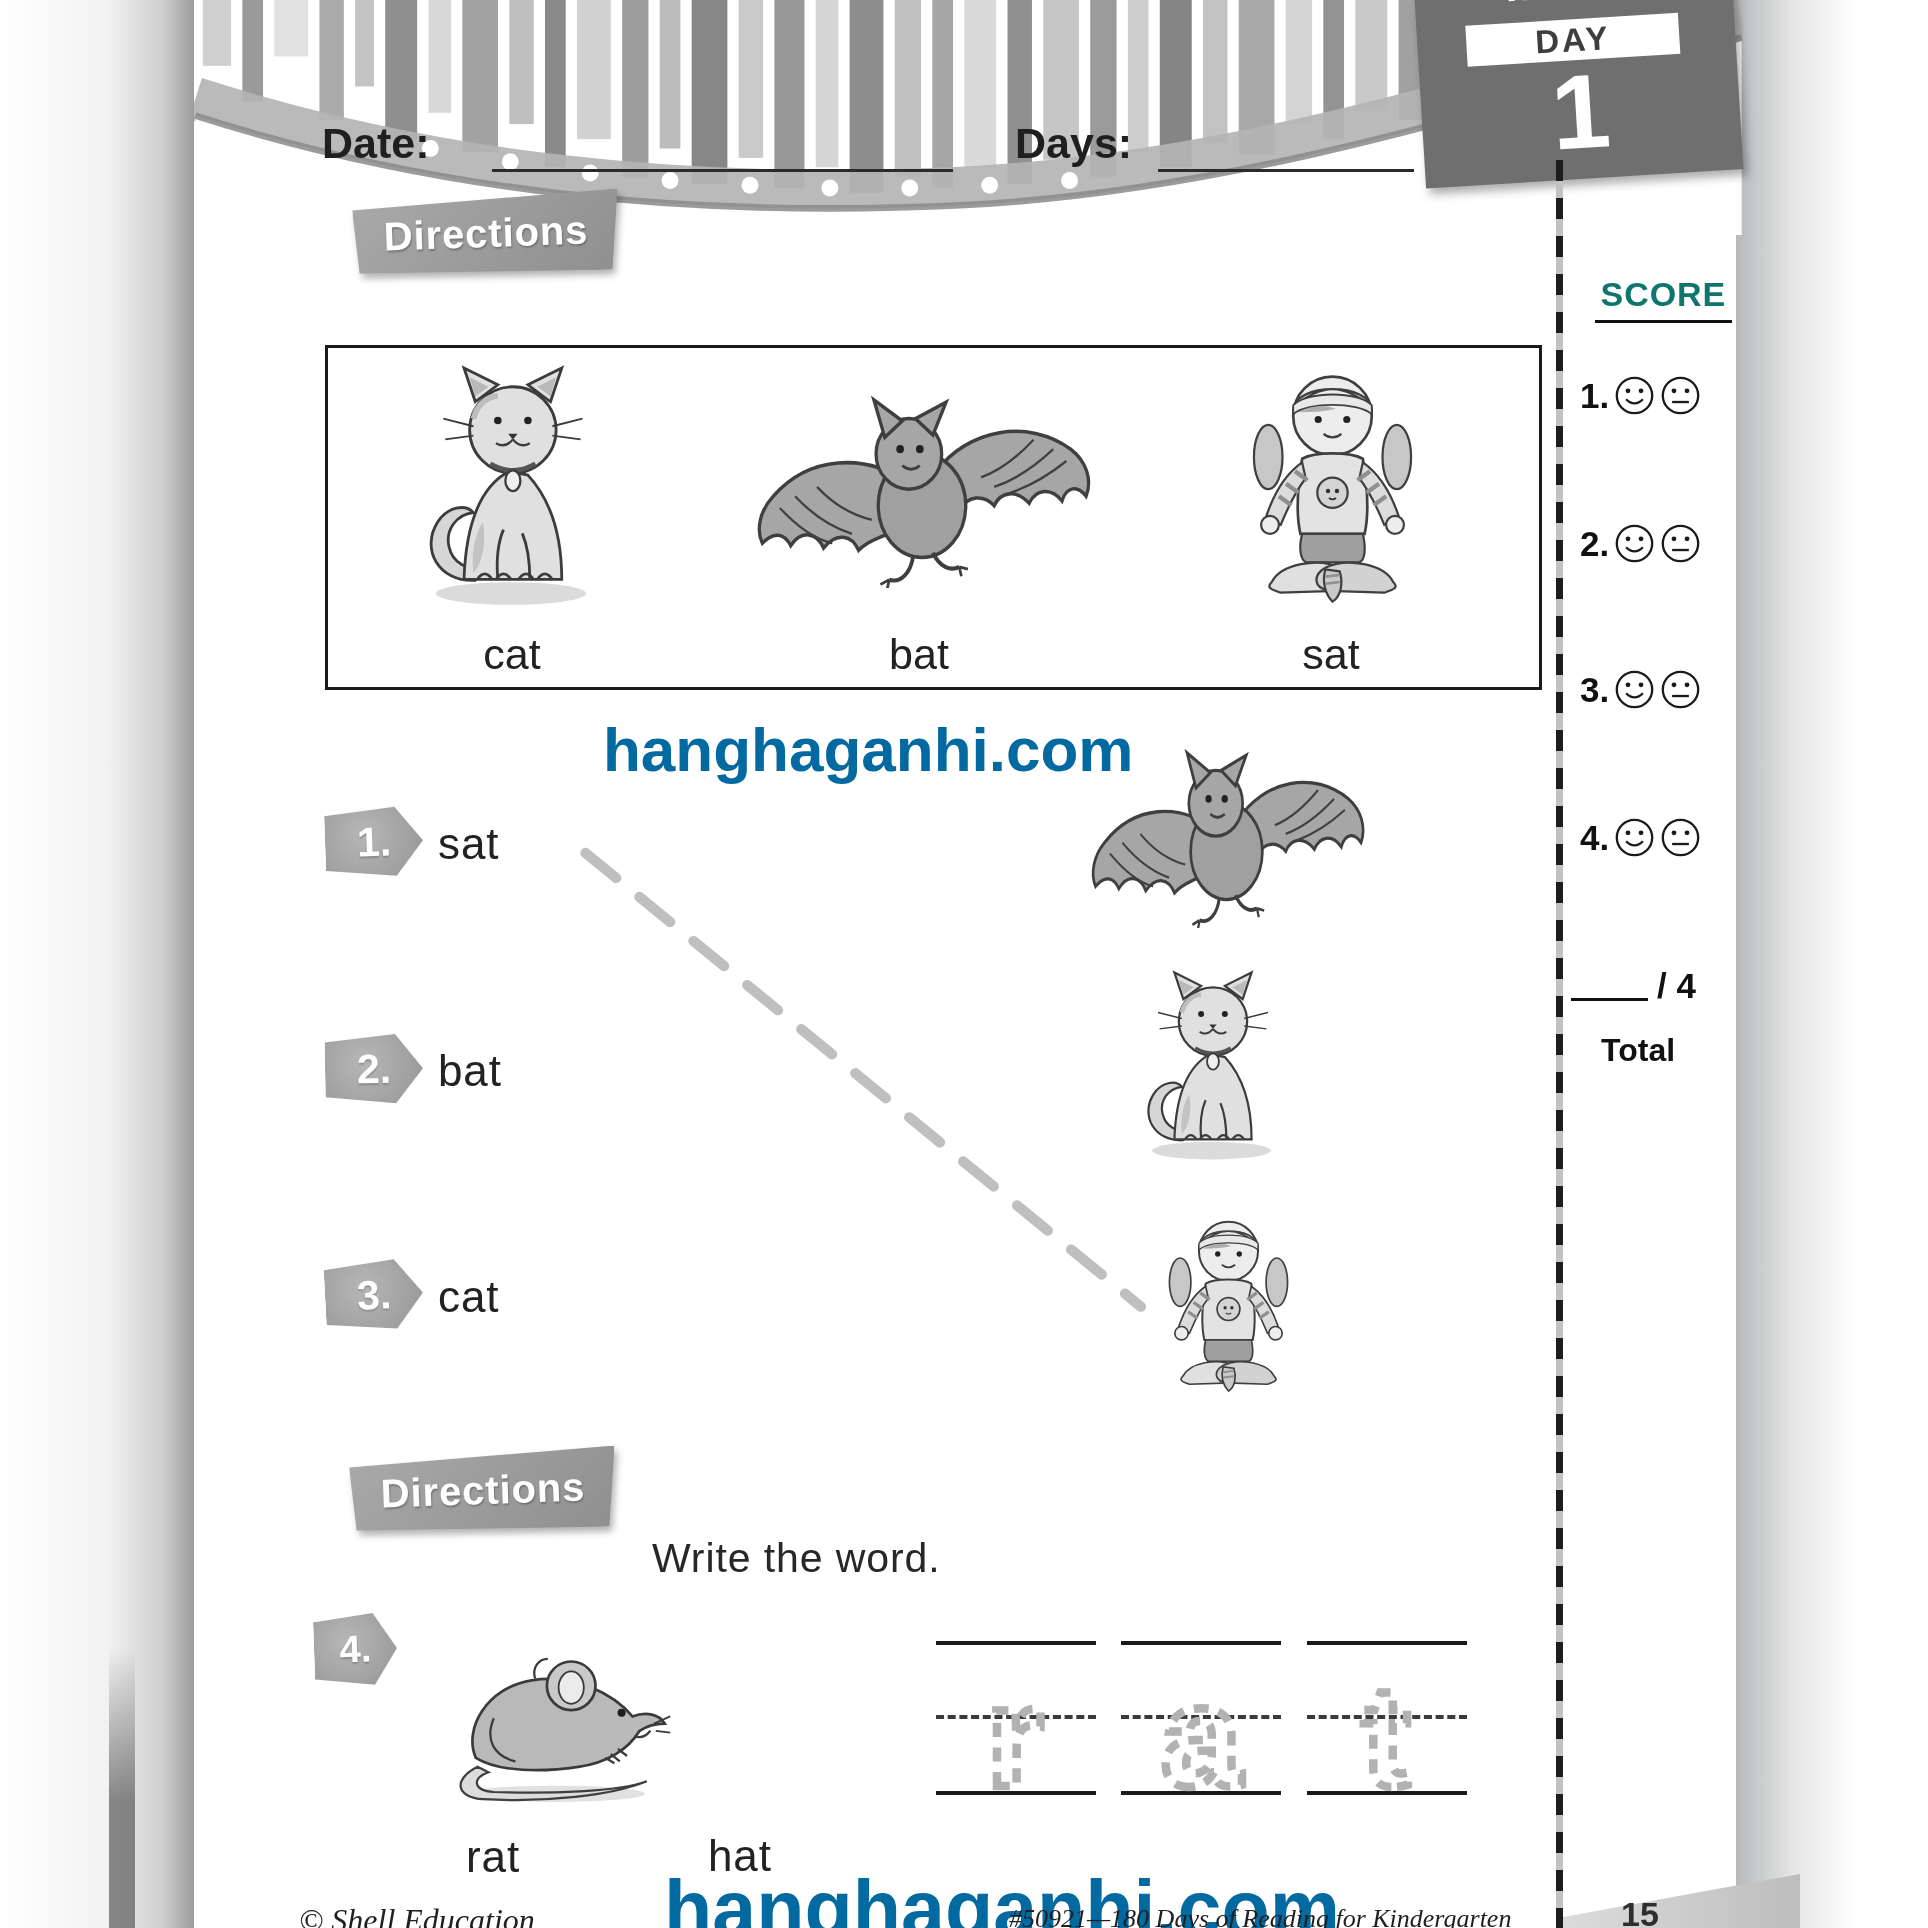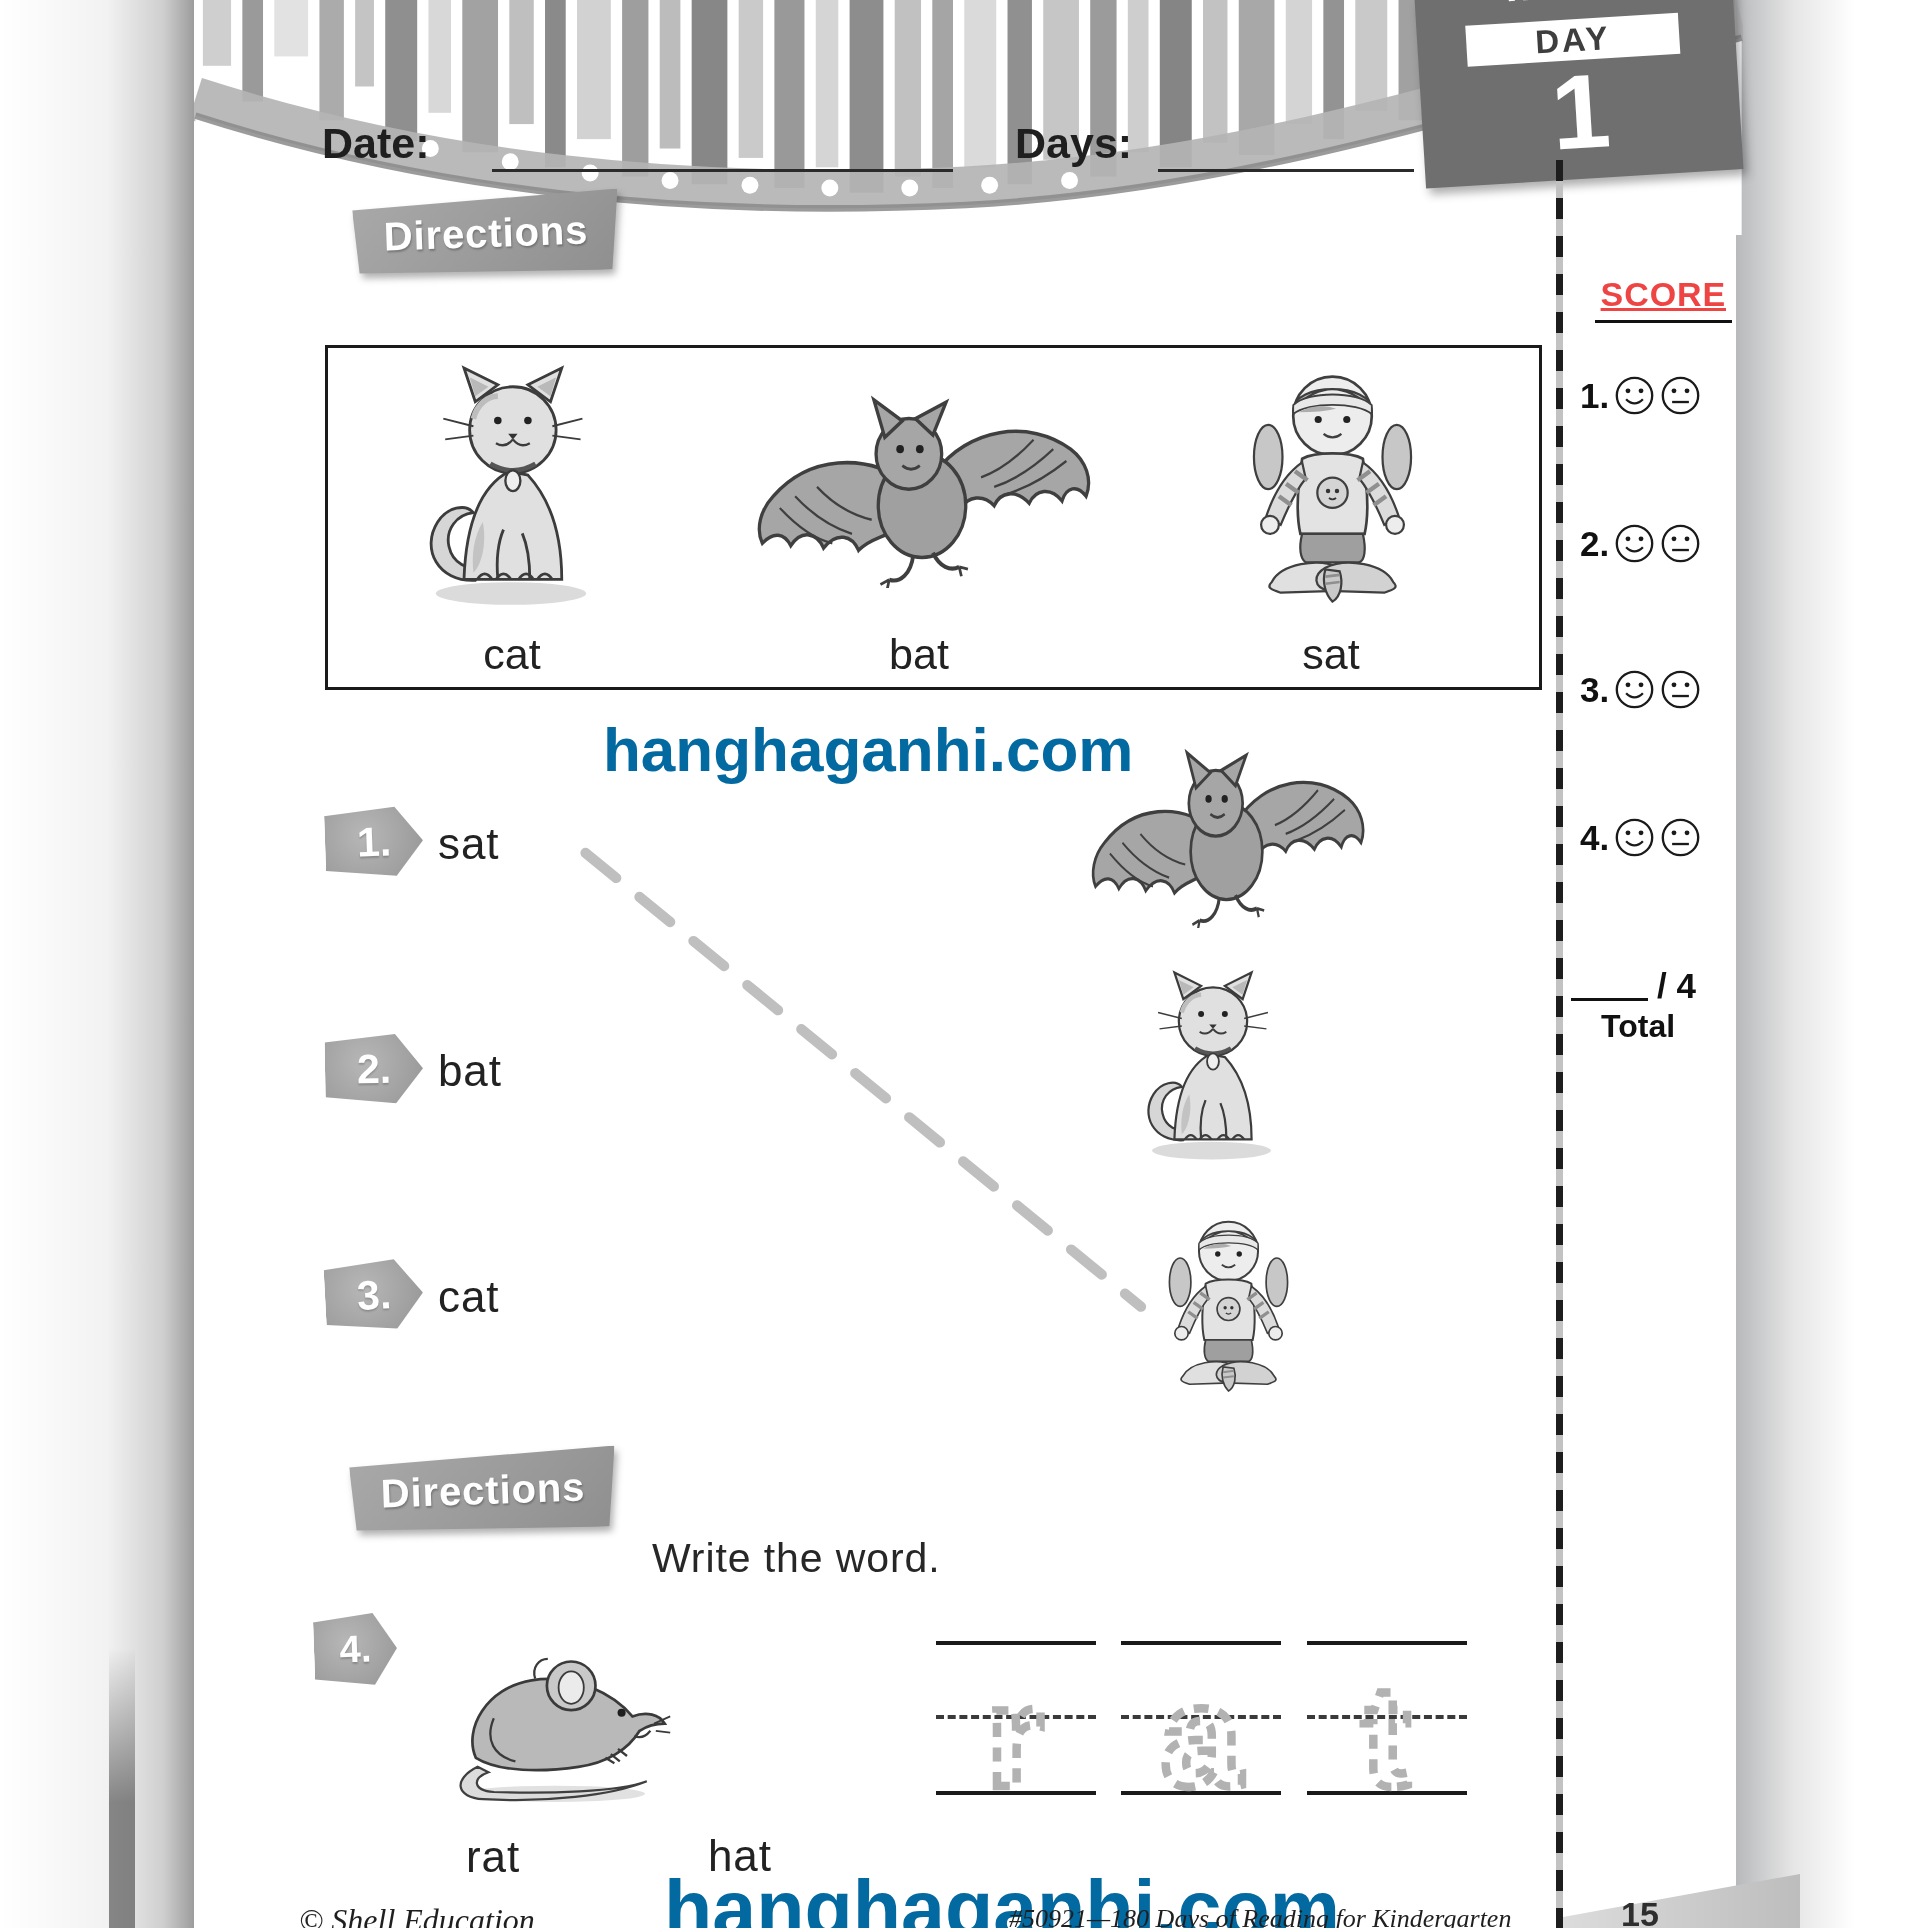--- a/index.html
+++ b/index.html
@@ -55,22 +55,22 @@
     clip-path:polygon(0 12%,72% 2%,100% 50%,72% 98%,0 88%);display:flex;align-items:center;
     justify-content:center;transform:rotate(-2deg);}
   .num-badge span{color:#ffffff;font-weight:bold;font-size:41px;text-shadow:0 1.9px 1.9px rgba(0,0,0,.2);}
   .match-word{font-size:44px;color:#222;letter-spacing:0.9px;}
 
   
   .trace-cell{border-top:4.7px solid #1a1a1a;border-bottom:4.7px solid #1a1a1a;height:146px;width:160px;top:1641px;}
   .trace-mid{position:absolute;left:0;top:70px;width:100%;border-top:4.7px dashed #3a3a3a;}
 
   
-  .score-title{font-weight:bold;font-size:34px;letter-spacing:0.9px;color:#ef4444;
-    border-bottom:3.8px solid #111;padding:0 5.6px 5.6px 5.6px;display:inline-block;text-decoration:underline;}
+  .score-title{font-weight:bold;font-size:34px;letter-spacing:0.9px;color:#0f766e;
+    border-bottom:3.8px solid #111;padding:0 5.6px 5.6px 5.6px;display:inline-block;}
   .score-row{display:flex;align-items:center;gap:4.7px;width:179px;}
   .score-row .n{font-weight:bold;font-size:35px;color:#111;}
   .total-line{border-bottom:3.8px solid #111;width:77px;height:28px;}
   .total-frac{font-weight:bold;font-size:35px;color:#111;}
   .total-label{font-weight:bold;font-size:32px;color:#111;}
 
   
   .footer-text{font-family:"Liberation Serif", serif;font-style:italic;color:#1f1f1f;}
   .page-wedge{left:1563px;top:1874px;width:237px;height:55px;
     background:linear-gradient(to right,#dcdcdc,#bdbdbd);clip-path:polygon(0 78%,100% 0,100% 100%,0 100%);}
@@ -401,21 +401,21 @@
     <svg width="41" height="41" viewBox="0 0 44 44">
       <circle cx="22" cy="22" r="19" fill="none" stroke="#1a1a1a" stroke-width="2.5"></circle>
       <circle cx="15" cy="17" r="2.6" fill="#1a1a1a"></circle>
         <circle cx="29" cy="17" r="2.6" fill="#1a1a1a"></circle>
       <line x1="13" y1="29" x2="31" y2="29" stroke="#1a1a1a" stroke-width="2.5"></line>
       </svg>
   </div>
 
   <div class="abs total-line" style="left:1571px;top:970px"></div>
   <div class="abs total-frac" style="left:1657px;top:966px">/ 4</div>
-  <div class="abs total-label" style="left:1601px;top:1008px">Total</div>
+  <div class="abs total-label" style="left:1601px;top:1032px">Total</div>
 
   <div class="abs footer-text" style="left:299px;top:1902px;font-size:32px">© Shell Education</div>
   <div class="abs footer-text" style="left:1009px;top:1904px;font-size:26px">#50921—180 Days of Reading for Kindergarten</div>
   <div class="abs page-wedge"></div>
   <div class="abs page-number" style="left:1621px;top:1895px">15</div>
 
 </div>
 
 
 </body></html>

